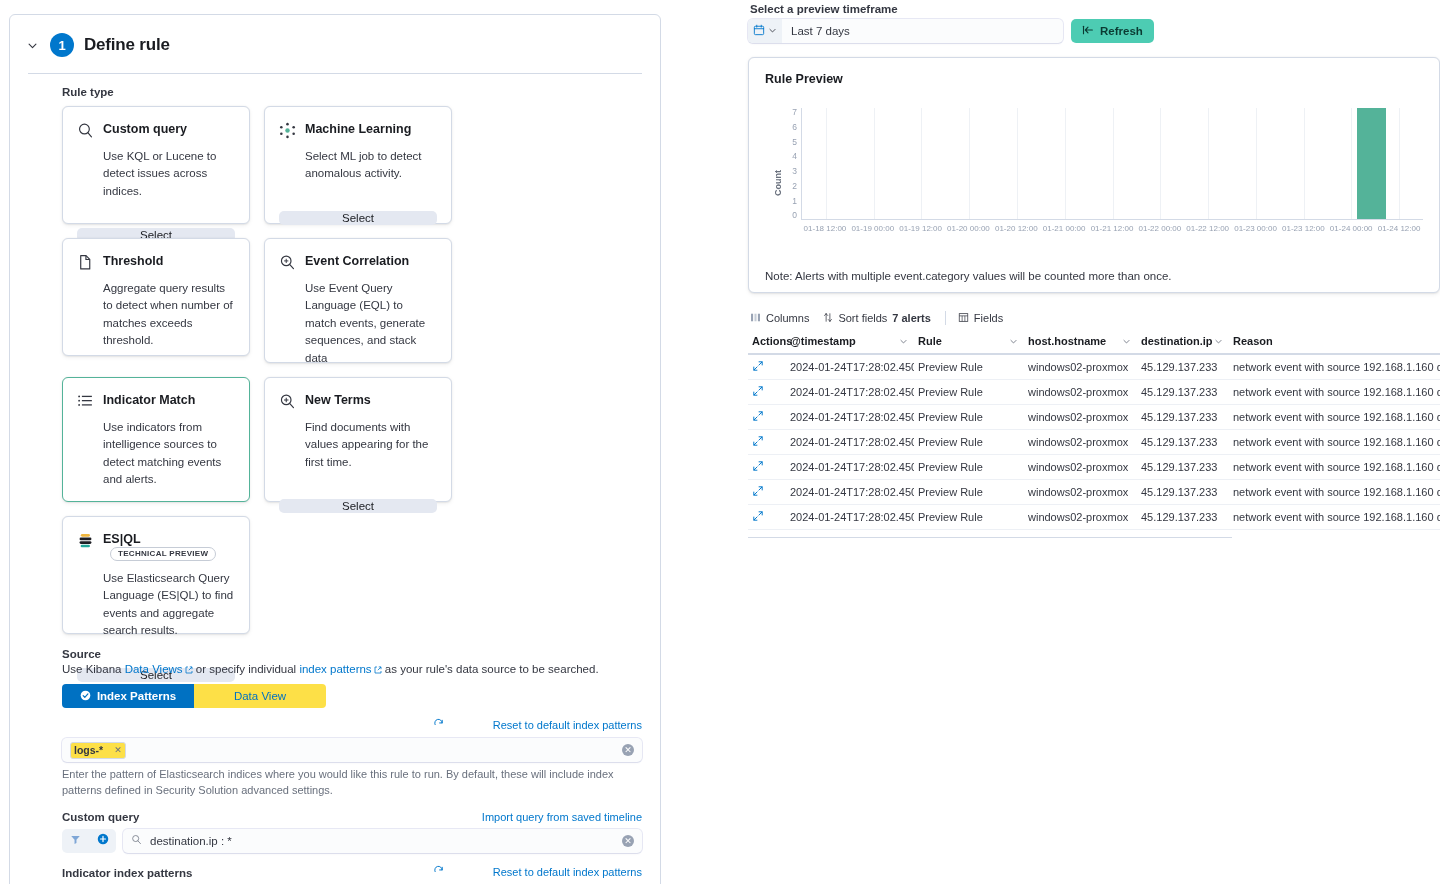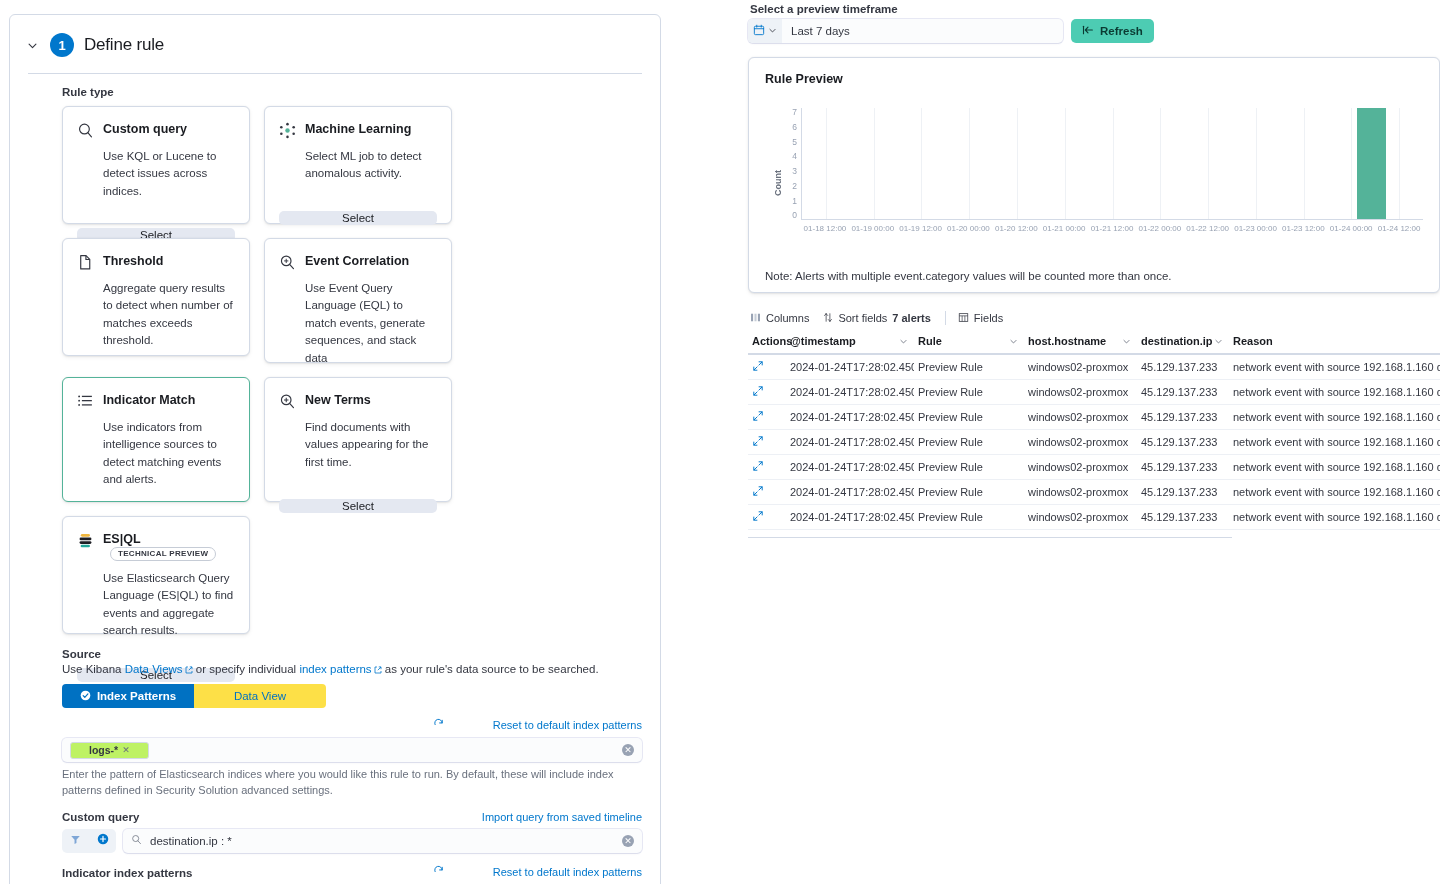--- a/index.html
+++ b/index.html
@@ -30,21 +30,21 @@
   .chev{
     width:16px;height:16px;display:flex;align-items:center;justify-content:center;
     color:#343741;cursor:pointer;
   }
   .step-num{
     width:24px;height:24px;border-radius:50%;
     background:#0077CC;color:#fff;
     display:flex;align-items:center;justify-content:center;
     font-size:13px;font-weight:700;
   }
-  .step-title{ font-size:17px;font-weight:400;color:#1a1c21;letter-spacing:-.2px; }
+  .step-title{ font-size:17px;font-weight:700;color:#1a1c21;letter-spacing:-.2px; }
   .hr{ height:1px;background:#D3DAE6;margin:0 18px; }
 
   .section-label{ font-size:11.5px;font-weight:700;color:#343741; }
 
   .rule-type-wrap{ padding:12px 18px 0 52px; }
 
   .card-grid{
     display:flex; flex-wrap:wrap; gap:14px; margin-top:8px;
   }
   .rt-card{
@@ -101,23 +101,23 @@
   .reset-row{ display:flex;justify-content:flex-end;align-items:center;gap:5px;margin-top:10px; }
   .reset-link{ font-size:11px;color:#0077CC;cursor:pointer;padding-left:44px; }
 
   .combo{
     margin-top:6px;
     height:24px;background:#FBFCFD;border-radius:5px;
     border:none; box-shadow: 0 0 0 1px rgba(19,34,149,.1), 0 2px 2px -1px rgba(152,162,179,.15);
     display:flex;align-items:center;padding:0 8px;position:relative;
   }
   .pill{
-    display:inline-flex;align-items:center;gap:4px;
-    background:#bef264;border:1px solid #D3DAE6;border-radius:3px;
-    height:17px;padding:0 18px;font-size:10.5px;font-weight:700;color:#343741;
+    display:inline-flex;align-items:center;gap:11px;
+    background:#fde047;border:1px solid #D3DAE6;border-radius:3px;
+    height:17px;padding:0 3px;font-size:10.5px;font-weight:700;color:#343741;
   }
   .pill .x{ font-size:9px;font-weight:400;color:#69707D;cursor:pointer; }
   .clear-x{
     position:absolute;right:8px;top:50%;transform:translateY(-50%);
     width:12px;height:12px;border-radius:50%;background:#98A2B3;color:#fff;
     font-size:9px;display:flex;align-items:center;justify-content:center;cursor:pointer;
   }
   .helptext{ font-size:11px;color:#69707D;margin-top:5px;line-height:1.45; }
 
   .lbl-row{ display:flex;justify-content:space-between;align-items:flex-end;margin-top:12px; }

